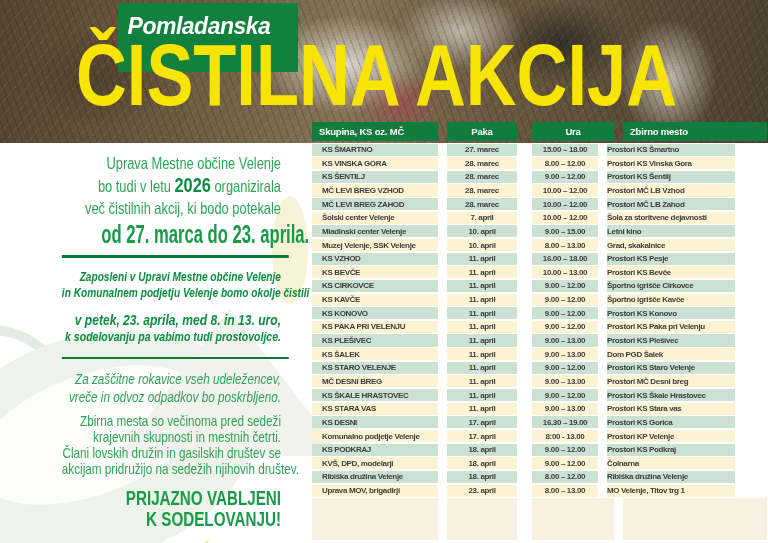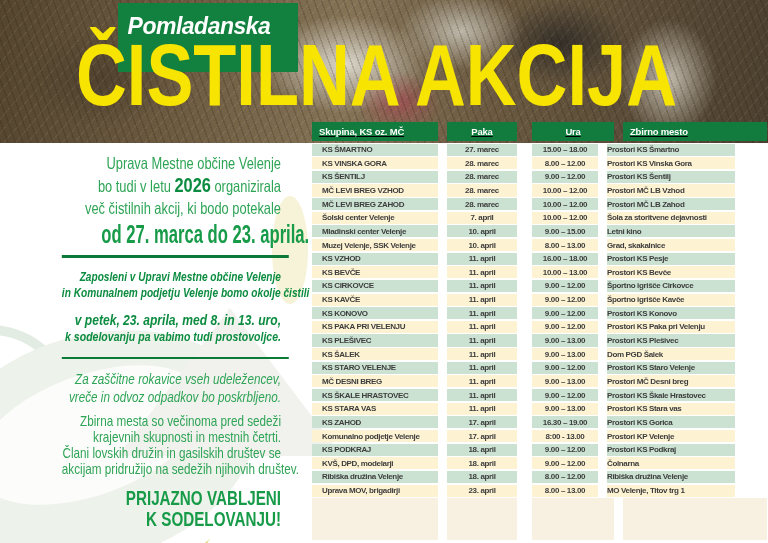--- a/index.html
+++ b/index.html
@@ -91,21 +91,21 @@
   .ring{
     left:-95px;top:325px;width:170px;height:170px;border-radius:50%;
     border:10px solid #e3ece3;box-sizing:border-box;
   }
   .blob{
     left:272px;top:196px;width:36px;height:108px;border-radius:50%;
     background:#f7f3d8;
   }
   
   .table{position:absolute;left:312px;top:122px;z-index:3;}
-  .thead{display:flex;height:19px;margin-bottom:2.5px;text-decoration:underline;}
+  .thead{display:flex;height:19px;margin-bottom:2.5px;}
   .th{
     background:var(--header-green);color:#fff;font-weight:bold;font-size:9.5px;
     display:flex;align-items:center;box-sizing:border-box;letter-spacing:-.2px;
   }
   .w1{width:126px;} .w2{width:70px;} .w3{width:82px;} .w4{width:144px;}
   .g1{margin-left:9px;} .g2{margin-left:15px;} .g3{margin-left:9px;}
   .padl{padding-left:7px;} .ctr{justify-content:center;}
   .trow{display:flex;height:12.1px;margin-bottom:1.55px;}
   .tc{
     display:flex;align-items:center;box-sizing:border-box;
@@ -300,21 +300,21 @@
         <div class="tc c3 green">9.00 – 12.00</div>
         <div class="tc c4 green">Prostori KS Škale Hrastovec</div>
       </div>
       <div class="trow">
         <div class="tc c1 cream">KS STARA VAS</div>
         <div class="tc c2 cream">11. april</div>
         <div class="tc c3 cream">9.00 – 13.00</div>
         <div class="tc c4 cream">Prostori KS Stara vas</div>
       </div>
       <div class="trow">
-        <div class="tc c1 green">KS ZAHOD</div>
+        <div class="tc c1 green">KS DESNI</div>
         <div class="tc c2 green">17. april</div>
         <div class="tc c3 green">16.30 – 19.00</div>
         <div class="tc c4 green">Prostori KS Gorica</div>
       </div>
       <div class="trow">
         <div class="tc c1 cream">Komunalno podjetje Velenje</div>
         <div class="tc c2 cream">17. april</div>
         <div class="tc c3 cream">8:00 - 13.00</div>
         <div class="tc c4 cream">Prostori KP Velenje</div>
       </div>

